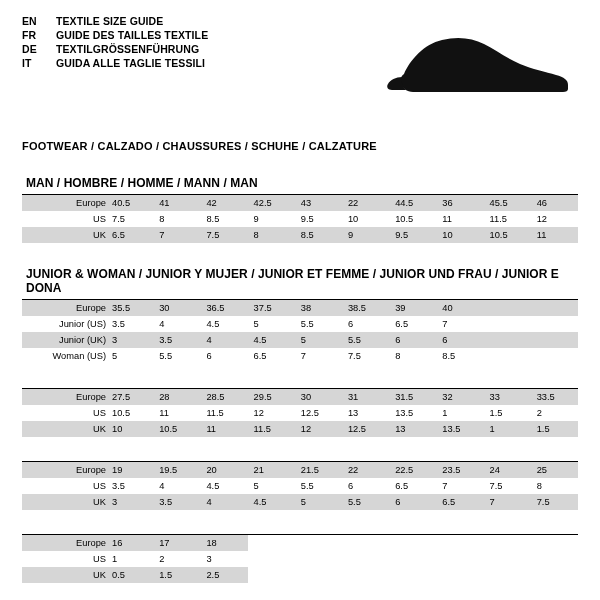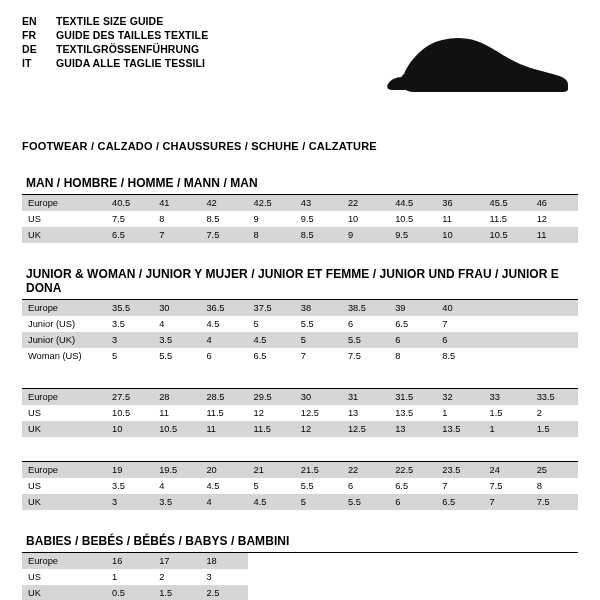--- a/index.html
+++ b/index.html
@@ -87,20 +87,21 @@
     white-space: nowrap;
   }
   table.sizes tr.shade td {
     background: #d6d6d6;
   }
   table.sizes tr.plain td {
     background: #ffffff;
   }
   td.rowlabel {
     width: 78px;
+    text-align: right;
   }
   
   .group.babies table.sizes td {
     
   }
 </style>
 </head>
 <body>
 
 <div class="page">
@@ -348,21 +349,20 @@
           <td>6</td>
           <td>6.5</td>
           <td>7</td>
           <td>7.5</td>
         </tr>
       </tbody>
     </table>
   </div>
 
   <div class="group babies">
-    <div class="group-title">BABIES / BEBÉS / BÉBÉS / BABYS / BAMBINI</div>
     <div class="rule"></div>
     <table class="sizes">
       <tbody>
         <tr class="shade">
           <td class="rowlabel">Europe</td>
           <td>16</td>
           <td>17</td>
           <td>18</td>
           <td style="background:#ffffff"></td>
           <td style="background:#ffffff"></td>

